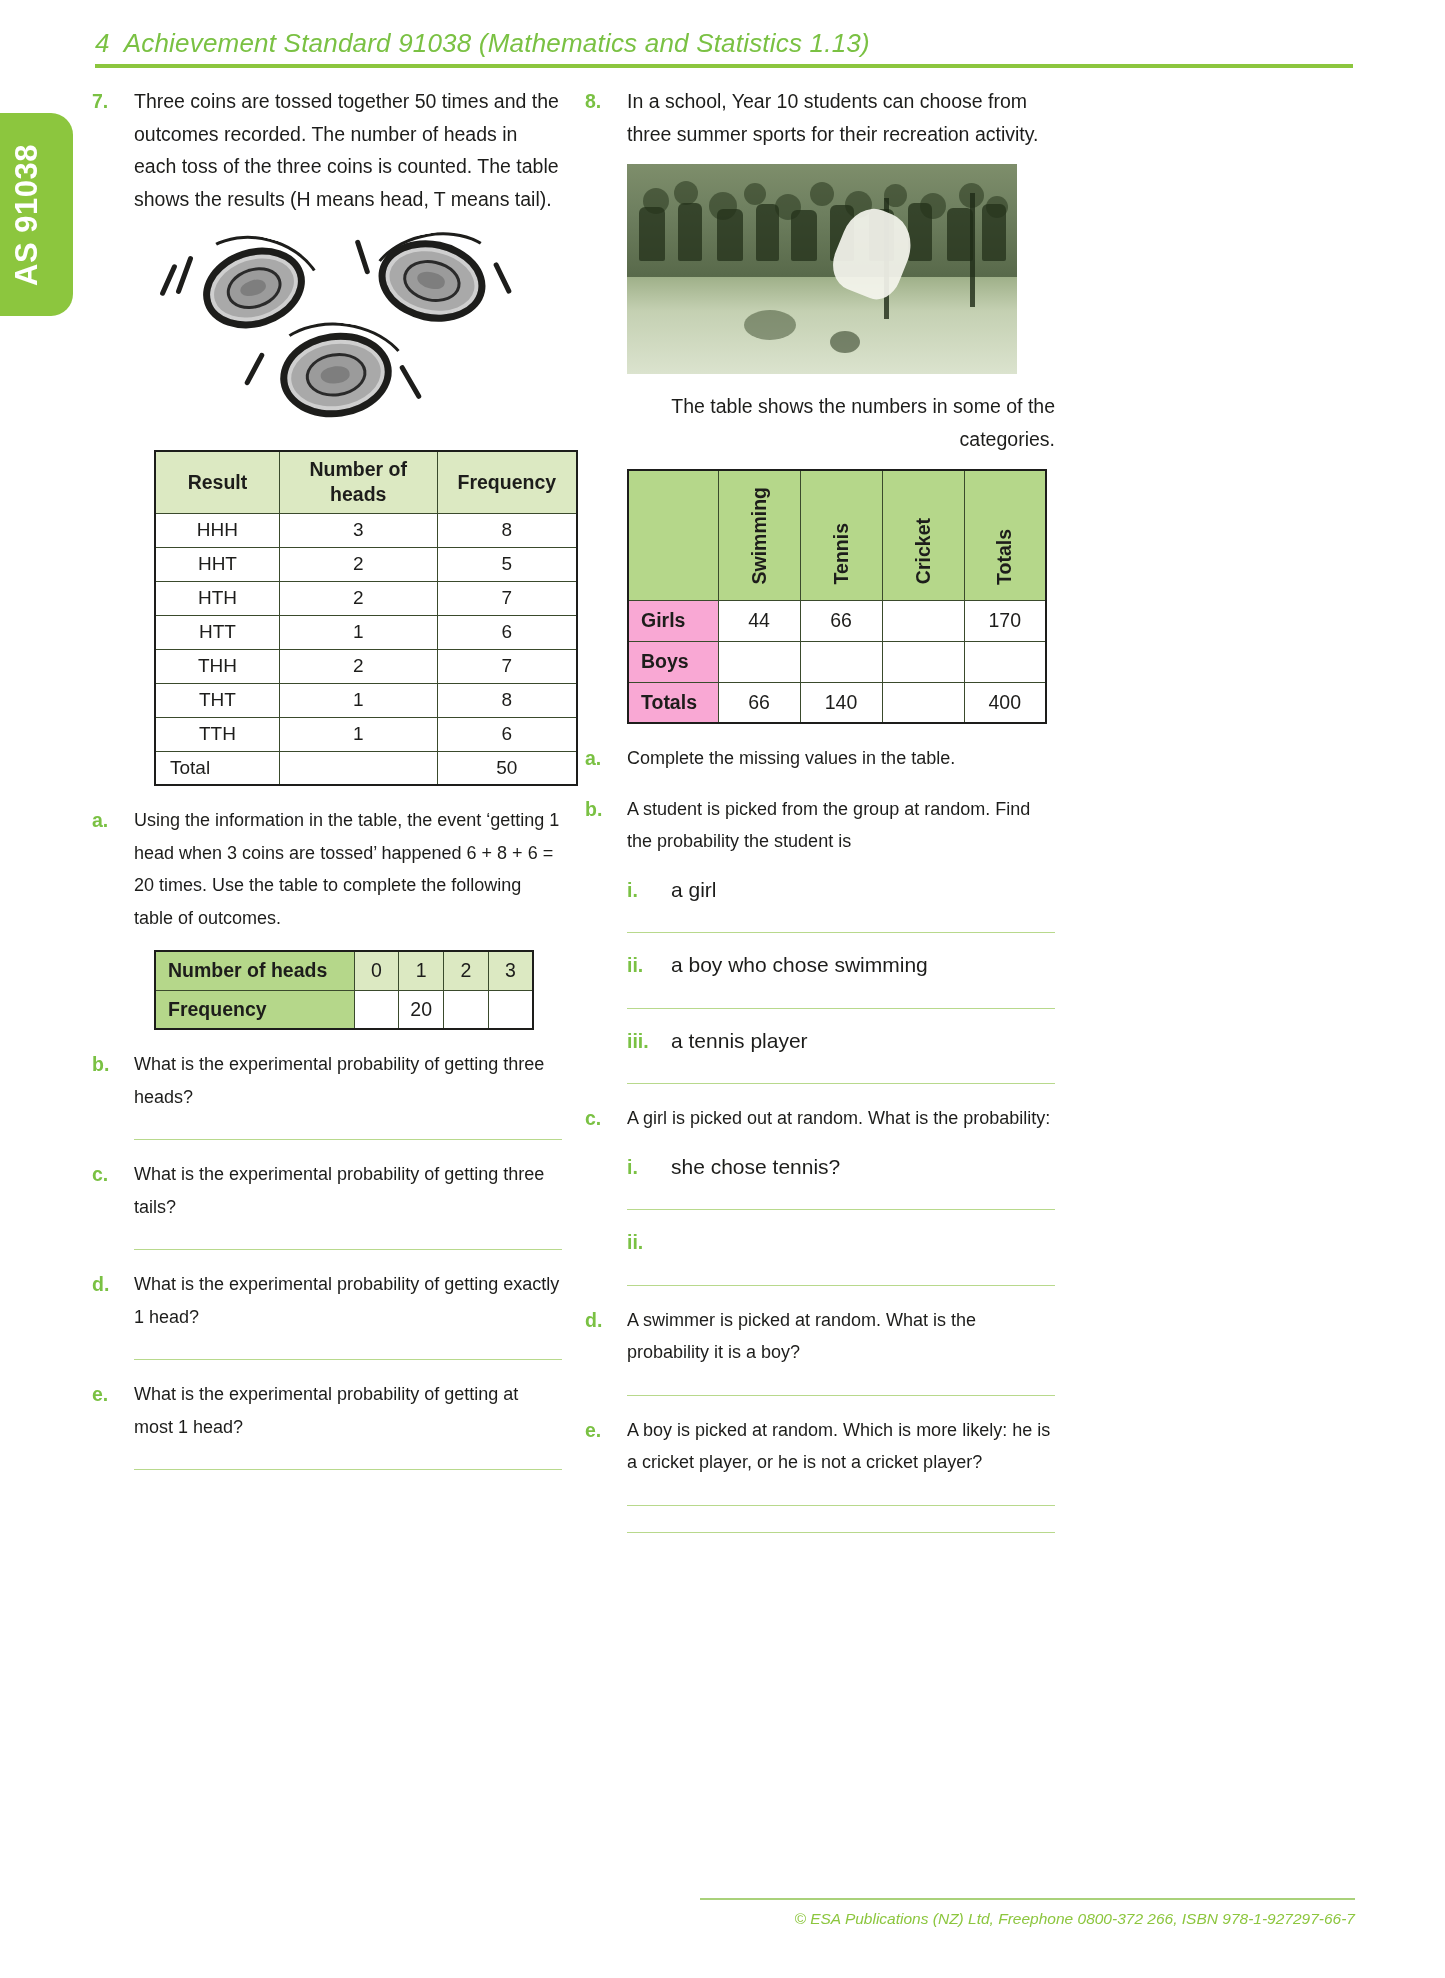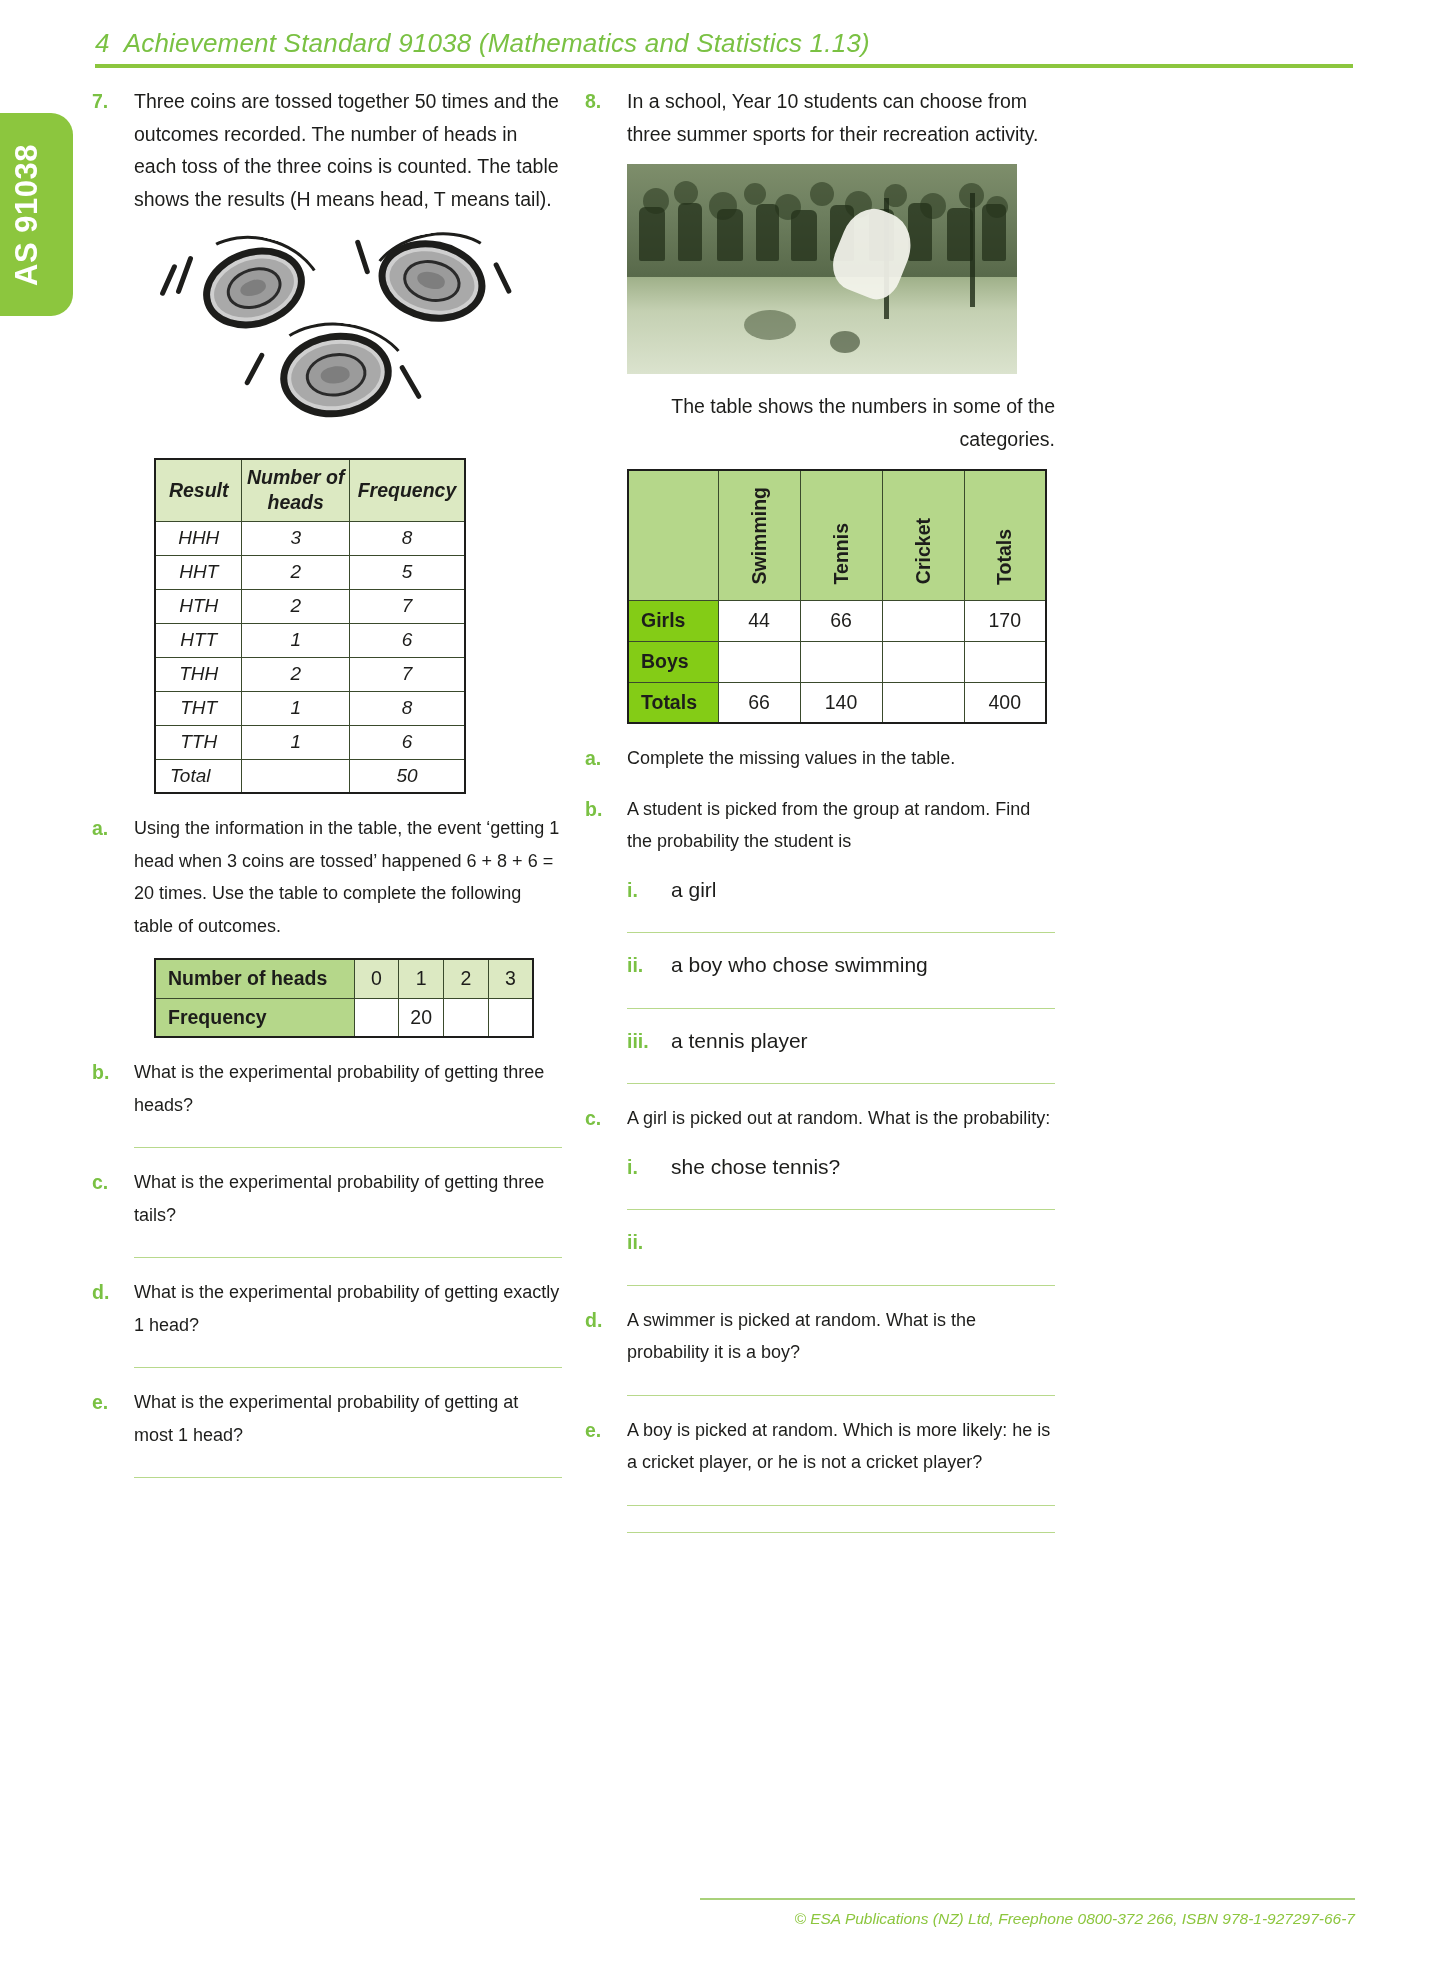--- a/index.html
+++ b/index.html
@@ -100,24 +100,23 @@
 
   .ansline {
     height: 1px;
     background: #b8d98c;
     margin-top: 26px;
   }
 
   
   table { border-collapse: collapse; }
   .tbl-coins {
-    width: 312px;
-    margin: 12px 0 0 62px;
+    width: 424px;
+    margin: 4px 0 0 62px;
     border: 2px solid #1d1d1b;
-    font-style: italic;
   }
   .tbl-coins th, .tbl-coins td {
     border: 1px solid #3a4a2c;
     text-align: center;
     font-size: 19px;
     height: 34px;
     padding: 2px 4px;
   }
   .tbl-coins thead th {
     background: #dce9c2;
@@ -174,21 +173,21 @@
   }
   .tbl-sports thead th .vert {
     writing-mode: vertical-rl;
     transform: rotate(180deg);
     font-weight: bold;
     font-size: 19.5px;
     white-space: nowrap;
     display: inline-block;
   }
   .tbl-sports td.rowhead {
-    background: #84cc16;
+    background: #f9a8d4;
     font-weight: bold;
     text-align: left;
     padding-left: 12px;
   }
   .tbl-sports col.ch { width: 90px; }
   .tbl-sports col.cd { width: 82px; }
 
   
   .photo {
     position: relative;

